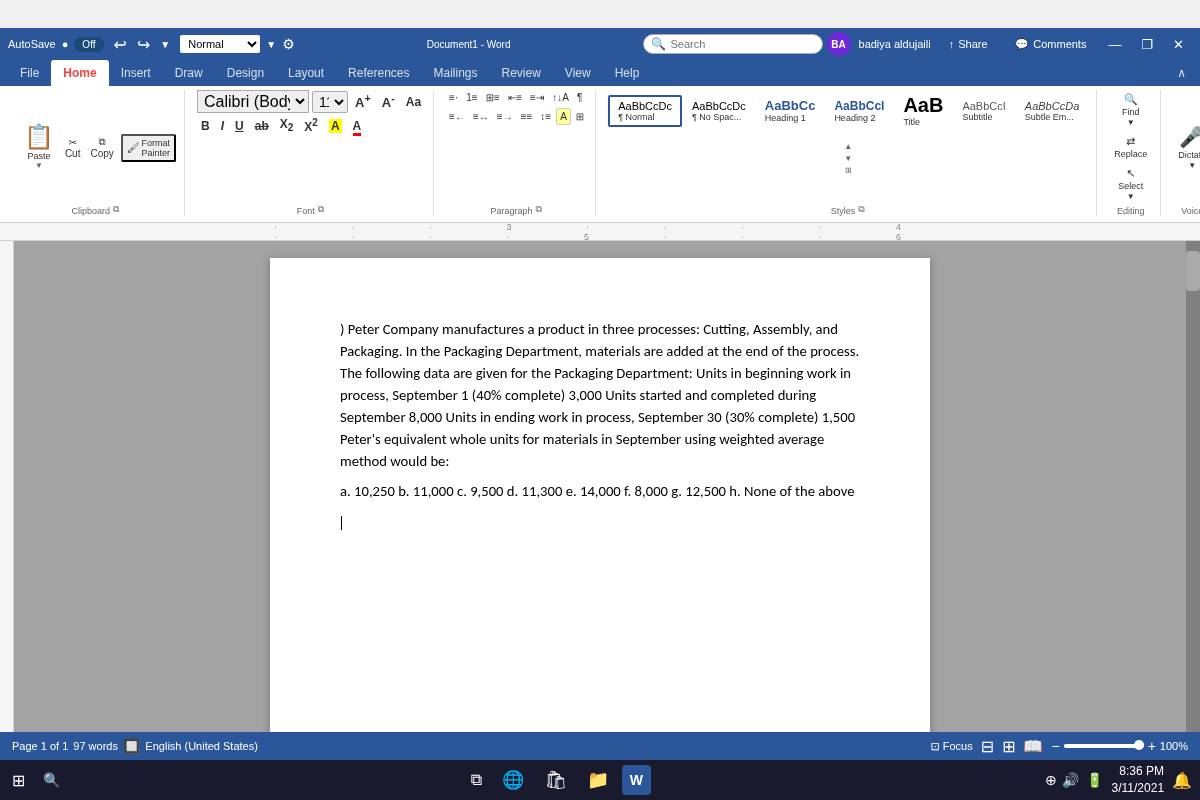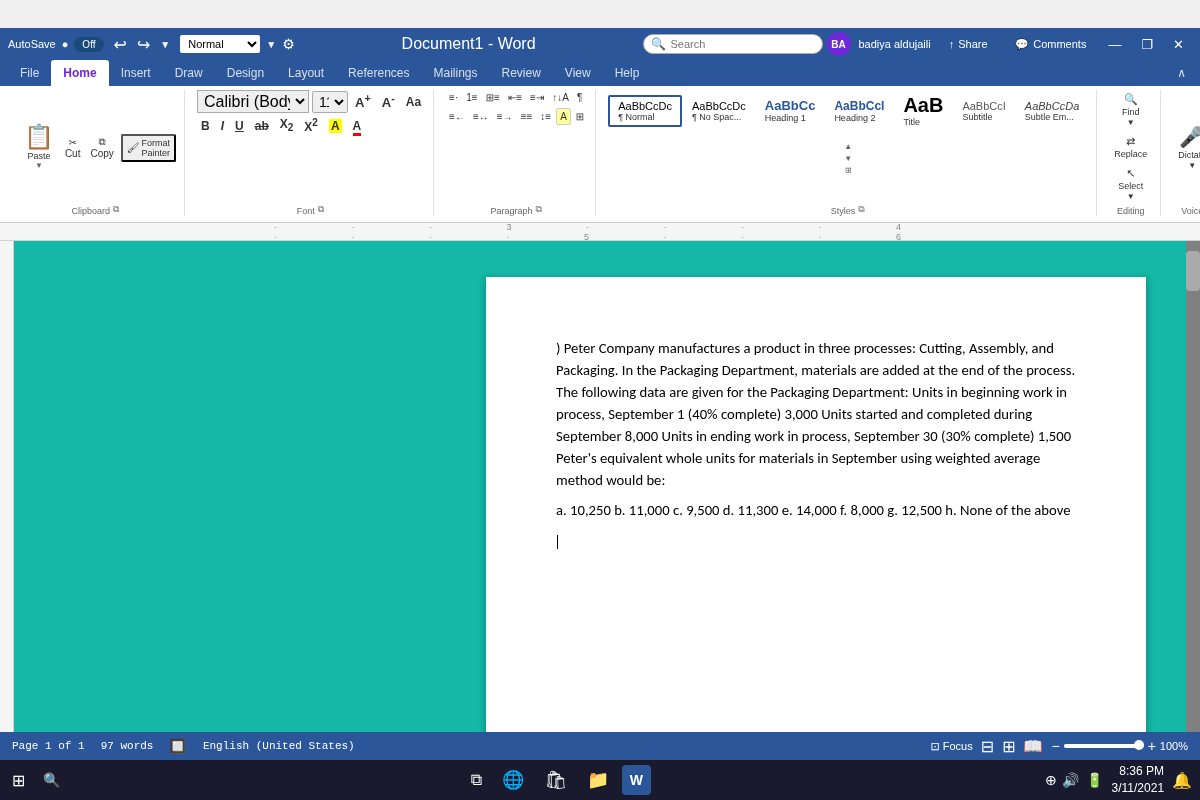--- a/index.html
+++ b/index.html
@@ -11,34 +11,34 @@
       color: white;
       height: 32px;
       display: flex;
       align-items: center;
       padding: 0 8px;
       justify-content: space-between;
       flex-shrink: 0;
       margin-top: 28px;
     }
     .title-bar-left { display: flex; align-items: center; gap: 6px; font-size: 12px; }
-    .title-bar-center { font-size: 16px; color: white; }
+    .title-bar-center { font-size: 10px; color: white; }
     .title-bar-right { display: flex; align-items: center; gap: 4px; }
     .title-bar-btn { background: none; border: none; color: white; cursor: pointer; padding: 4px 8px; font-size: 13px; }
     .autosave-toggle { background: #1a4a7a; border: none; color: white; padding: 2px 8px; border-radius: 10px; font-size: 10px; cursor: pointer; }
     .undo-redo { display: flex; gap: 2px; }
     .undo-redo button { background: none; border: none; color: white; cursor: pointer; font-size: 14px; padding: 2px 4px; }
     .style-select { padding: 2px 4px; font-size: 11px; width: 80px; background: white; border: none; border-radius: 2px; }
     .user-avatar { background: #6d28d9; border-radius: 50%; width: 24px; height: 24px; display: flex; align-items: center; justify-content: center; font-size: 10px; font-weight: bold; color: white; }
 
     
     .ribbon { background: #2b579a; flex-shrink: 0; }
     .ribbon-tabs { display: flex; align-items: flex-end; padding: 0 8px; background: #2b579a; }
     .ribbon-tab { padding: 6px 12px; font-size: 12px; color: rgba(255,255,255,0.8); cursor: pointer; border-radius: 3px 3px 0 0; }
-    .ribbon-tab.active { background: white; color: #6d28d9; font-weight: bold; }
+    .ribbon-tab.active { background: white; color: #ef4444; font-weight: bold; }
     .ribbon-content { background: white; padding: 4px 8px 6px 8px; display: flex; gap: 4px; align-items: stretch; border-bottom: 1px solid #d0d0d0; }
     .ribbon-group { display: flex; flex-direction: column; align-items: center; padding: 0 8px; border-right: 1px solid #e0e0e0; }
     .ribbon-group:last-child { border-right: none; }
     .ribbon-group-label { font-size: 9px; color: #666; margin-top: 2px; }
     .ribbon-group-content { display: flex; align-items: center; gap: 2px; flex: 1; }
     .rb-btn { background: none; border: none; cursor: pointer; padding: 3px 5px; border-radius: 2px; font-size: 11px; display: flex; flex-direction: column; align-items: center; gap: 1px; color: #333; min-width: 28px; }
 
     
     .font-row { display: flex; align-items: center; gap: 3px; }
     .font-select { width: 112px; font-size: 16px; padding: 1px 2px; border: 1px solid #ababab; border-radius: 0; }
@@ -51,30 +51,30 @@
     
     .paste-btn { display: flex; flex-direction: column; align-items: center; padding: 4px 8px; cursor: pointer; background: none; border: none; border-radius: 2px; }
 
     
     .ruler { background: #f5f5f5; height: 18px; border-bottom: 1px solid #d0d0d0; display: flex; align-items: center; padding: 0 0 0 274px; overflow: hidden; flex-shrink: 0; }
     .ruler-content { display: flex; align-items: center; font-size: 9px; color: #666; position: relative; width: 700px; }
 
     
     .main-area { display: flex; flex: 1; overflow: hidden; }
     .vertical-ruler { width: 14px; background: #f5f5f5; border-right: 1px solid #d0d0d0; flex-shrink: 0; }
-    .document-area { flex: 1; background: #14b8a6; overflow-y: auto; padding: 36px 40px; display: flex; justify-content: flex-end; }
+    .document-area { flex: 1; background: #a3a3a3; overflow-y: auto; padding: 17px 40px; display: flex; justify-content: center; }
     .page { background: white; width: 660px; min-height: 900px; padding: 60px 70px; box-shadow: 0 2px 8px rgba(0,0,0,0.3); position: relative; }
     .page-text { font-family: 'Calibri', Arial, sans-serif; font-size: 11pt; line-height: 1.5; color: #000; }
     .page-text p { margin-bottom: 8px; }
     .cursor { display: inline-block; width: 1px; height: 14px; background: black; margin-left: 1px; animation: blink 1s step-end infinite; vertical-align: text-bottom; }
     @keyframes blink { 0%, 100% { opacity: 1; } 50% { opacity: 0; } }
 
     
     .status-bar { background: #2b579a; color: white; height: 28px; display: flex; align-items: center; justify-content: space-between; padding: 0 12px; flex-shrink: 0; font-size: 11px; }
-    .status-left { display: flex; align-items: center; gap: 16px; font-family: Liberation Mono, monospace; }
+    .status-left { display: flex; align-items: center; gap: 5px; }
     .status-right { display: flex; align-items: center; gap: 8px; }
     .zoom-slider { display: flex; align-items: center; gap: 4px; }
     .zoom-minus, .zoom-plus { background: none; border: none; color: white; cursor: pointer; font-size: 14px; }
     .zoom-bar { width: 80px; height: 4px; background: rgba(255,255,255,0.4); border-radius: 2px; position: relative; }
     .zoom-fill { width: 90%; height: 4px; background: white; border-radius: 2px; }
     .zoom-thumb { position: absolute; right: 0; top: -4px; width: 10px; height: 10px; background: white; border-radius: 50%; }
 
     
     .taskbar { background: #1a1a2e; height: 40px; display: flex; align-items: center; padding: 0 8px; justify-content: space-between; flex-shrink: 0; }
     .taskbar-left { display: flex; align-items: center; gap: 6px; }

